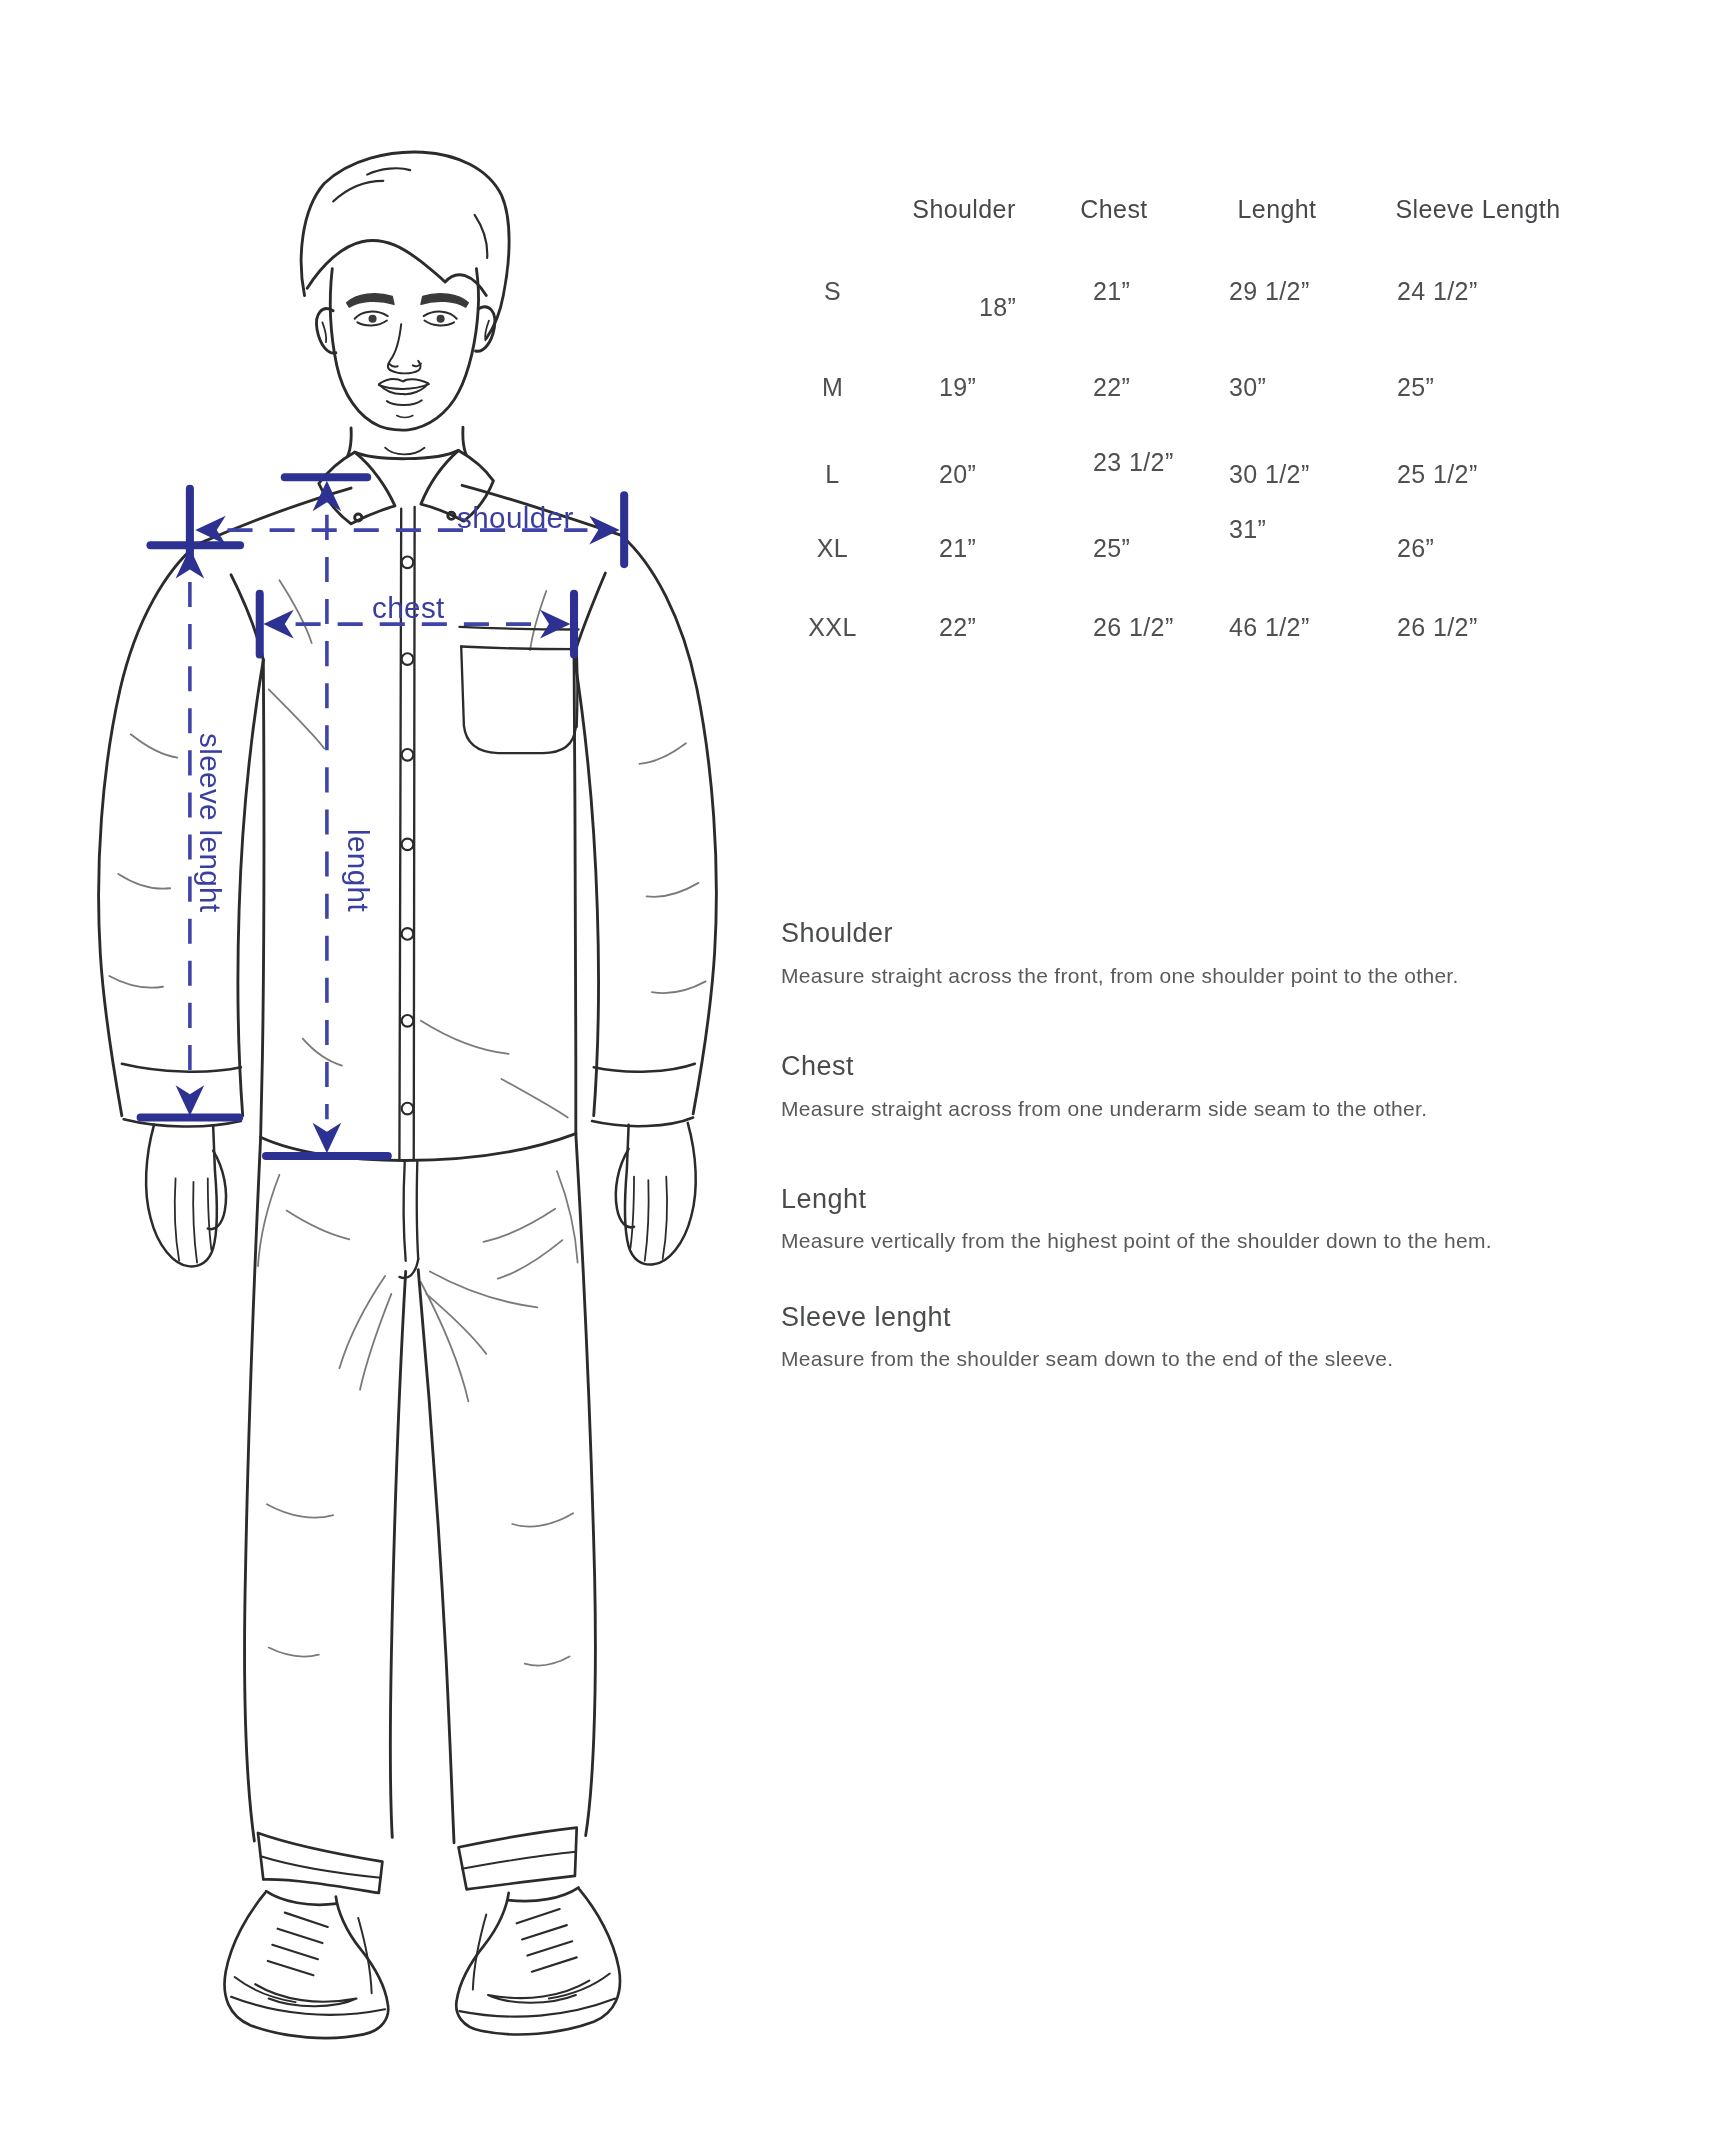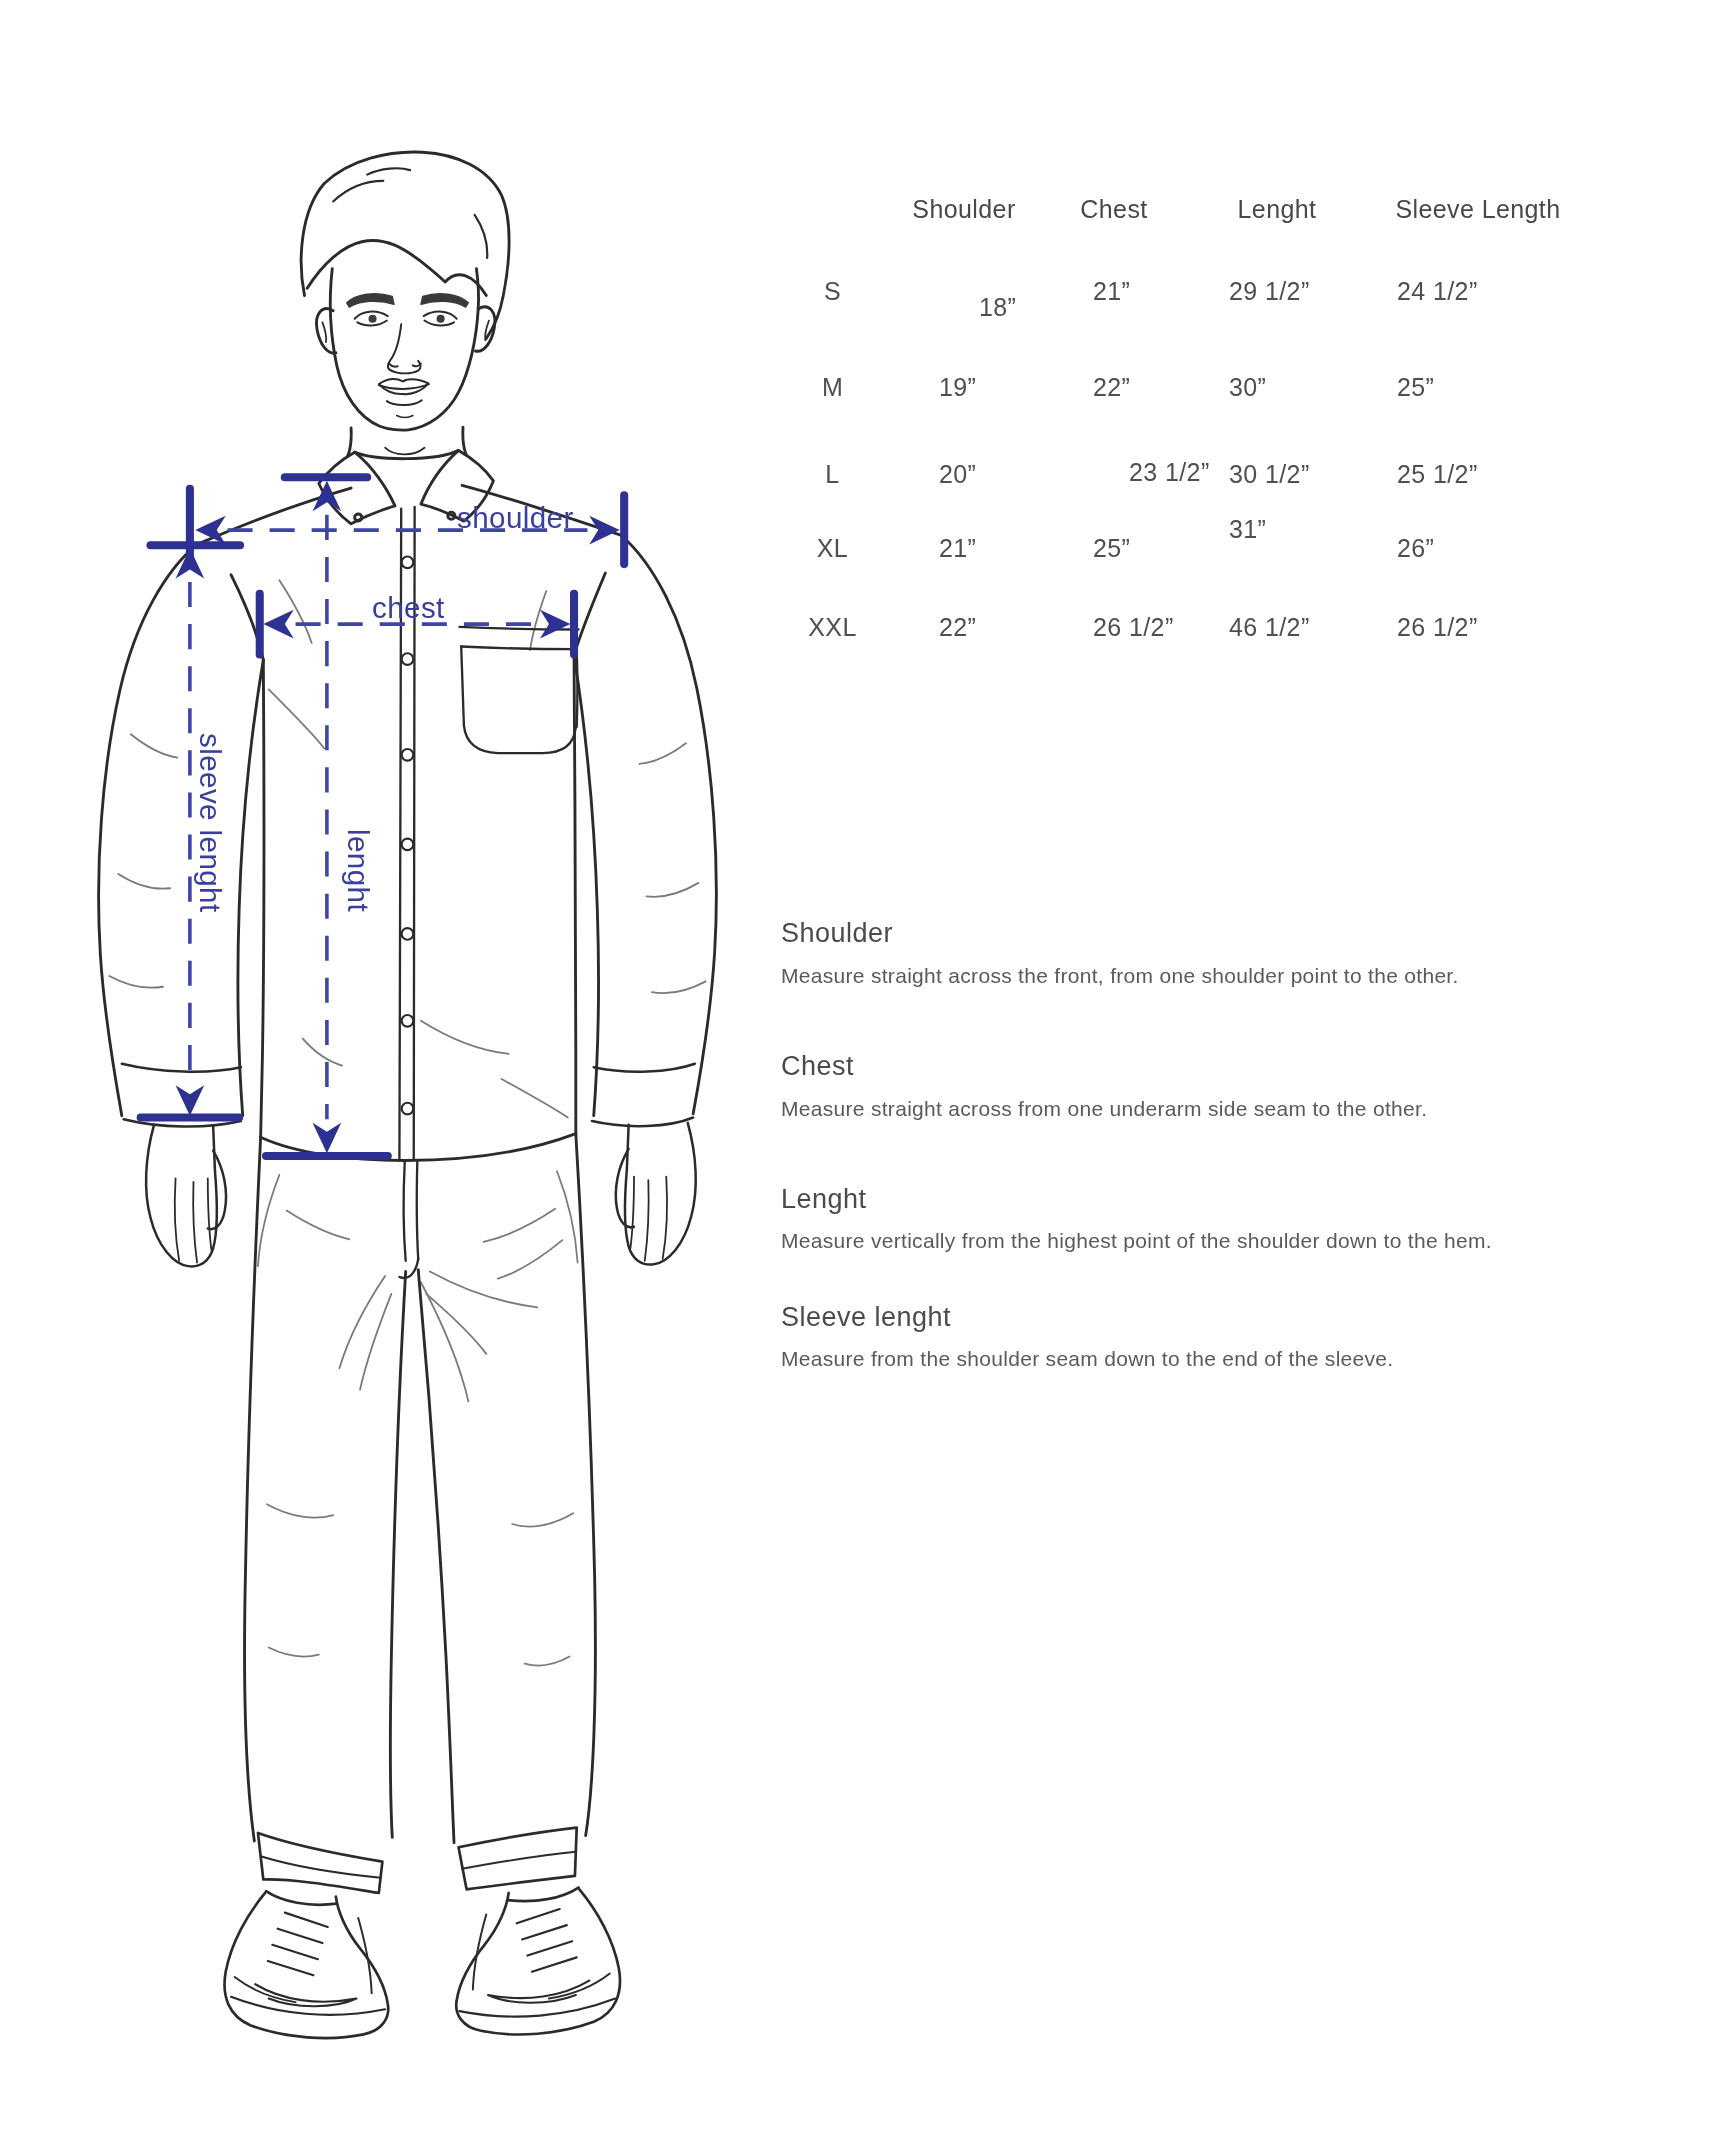--- a/index.html
+++ b/index.html
@@ -283,21 +283,21 @@
       <span class="tbl-cell ts" style="left:770px; top:372px;">M</span>
       <span class="tbl-cell" style="left:939px; top:372px;">19”</span>
       <span class="tbl-cell" style="left:1093px; top:372px;">22”</span>
       <span class="tbl-cell" style="left:1229px; top:372px;">30”</span>
       <span class="tbl-cell" style="left:1397px; top:372px;">25”</span>
     </div>
 
     <div>
       <span class="tbl-cell ts" style="left:770px; top:459px;">L</span>
       <span class="tbl-cell" style="left:939px; top:459px;text-align:center;">20”</span>
-      <span class="tbl-cell" style="left:1093px; top:457px;margin-left:36px;">23 1/2”</span>
+      <span class="tbl-cell" style="left:1093px; top:447px;">23 1/2”</span>
       <span class="tbl-cell" style="left:1229px; top:459px;">30 1/2”</span>
       <span class="tbl-cell" style="left:1397px; top:459px;">25 1/2”</span>
     </div>
 
     <div>
       <span class="tbl-cell ts" style="left:770px; top:533px;">XL</span>
       <span class="tbl-cell" style="left:939px; top:533px;">21”</span>
       <span class="tbl-cell" style="left:1093px; top:533px;">25”</span>
       <span class="tbl-cell" style="left:1229px; top:514px;">31”</span>
       <span class="tbl-cell" style="left:1397px; top:533px;">26”</span>

